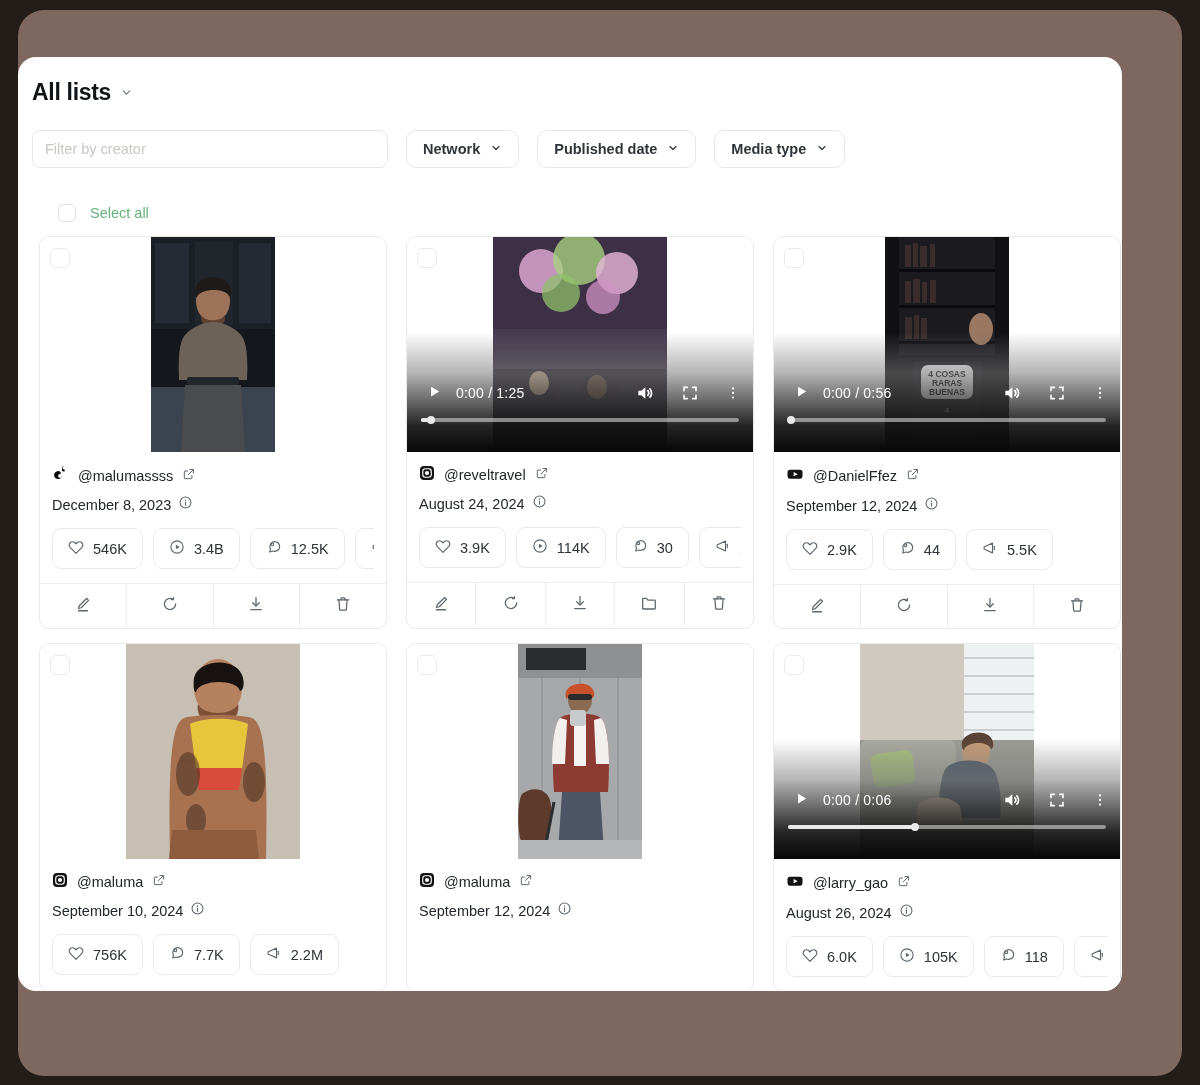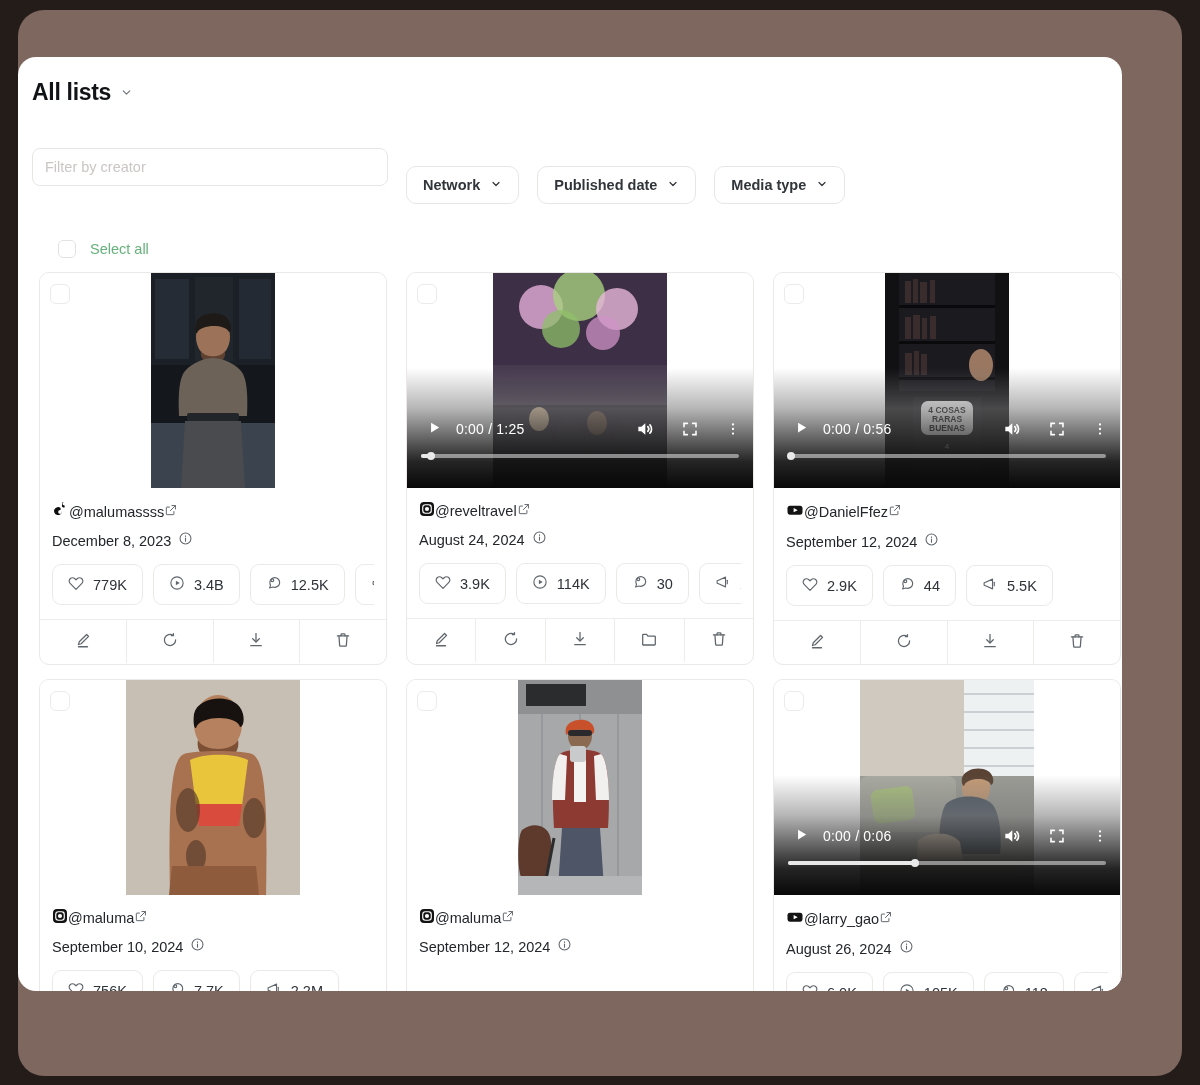--- a/index.html
+++ b/index.html
@@ -42,21 +42,21 @@
   .search-box input {
     border: 0; outline: 0; width: 100%; height: 100%;
     font-family: "Liberation Sans", sans-serif;
     font-size: 14.5px; color: #343a40; background: transparent;
   }
   .search-box input::placeholder { color: #c9c6c4; }
 
   .dropdown {
     height: 38px; border: 1px solid #e8e6e5; border-radius: 10px;
     background: #fff; display: inline-flex; align-items: center; gap: 10px;
-    padding: 12px 16px; cursor: pointer; margin-top: 36px;
+    padding: 12px 16px; cursor: pointer;
   }
   .dropdown span { font-size: 14.5px; color: #30353a; font-weight: 600; }
 
   .selectall-row { display: flex; align-items: center; gap: 14px; margin-top: 36px; margin-left: 26px; }
   .chk {
     width: 18px; height: 18px; border: 1.5px solid #e4e2e1; border-radius: 5px;
     background: #fff; flex: 0 0 auto; cursor: pointer;
   }
   .selectall-lbl { color: #67b17c; font-size: 14.5px; }
 
@@ -103,21 +103,21 @@
   .vicon { margin-left: 26px; display: flex; align-items: center; cursor: pointer; }
   .vbar {
     position: absolute; left: 14px; right: 14px; bottom: 30px; height: 4px;
     border-radius: 2px; background: rgba(230,230,230,.55); z-index: 7;
   }
   .vbar i { display: block; height: 100%; border-radius: 2px; background: #e9e9e9; }
   .vknob { position:absolute; top:-2px; width:8px; height:8px; border-radius:50%; background:#e9e9e9; }
 
   
   .body { padding: 13px 12px 0 12px; }
-  .user { display: flex; align-items: center; }
+  .user { display: flex; align-items: center; gap: 9px; }
   .handle { font-size: 14.5px; color: #23272b; }
   .date-row { display: flex; align-items: center; gap: 7px; margin-top: 9px; }
   .date { font-size: 14.5px; color: #23272b; }
 
   .stats {
     display: flex; gap: 10px; margin-top: 14px; padding-bottom: 13px;
     overflow: hidden; height: 55px;
   }
   .pill {
     border: 1px solid #ebe9e8; border-radius: 9px; height: 41px;
@@ -220,21 +220,21 @@
                   <circle cx="12" cy="12" r="8.7"></circle>
                   <path d="M12 11.2v5"></path>
                   <circle cx="12" cy="8.1" r=".95" fill="#22262a" stroke="none"></circle>
                 </svg></span>
             </div>
             <div class="stats">
               <div class="pill">
                 <span><svg xmlns="http://www.w3.org/2000/svg" width="16" height="16" viewBox="0 0 24 24" fill="none" stroke="#5f666c" stroke-width="1.7" stroke-linecap="round" stroke-linejoin="round">
                     <path d="M20.8 5.6a5 5 0 00-7.1 0L12 7.3l-1.7-1.7a5 5 0 10-7.1 7.1l8.8 8.8 8.8-8.8a5 5 0 000-7.1z"></path>
                   </svg></span>
-                <span>779K</span>
+                <span>546K</span>
               </div>
               <div class="pill">
                 <span><svg xmlns="http://www.w3.org/2000/svg" width="16" height="16" viewBox="0 0 24 24" fill="none" stroke="#5f666c" stroke-width="1.7" stroke-linecap="round" stroke-linejoin="round">
                     <circle cx="12" cy="12" r="9.2"></circle>
                     <polygon points="10.3 8.6 16 12 10.3 15.4" fill="#5f666c" stroke="none"></polygon>
                   </svg></span>
                 <span>3.4B</span>
               </div>
               <div class="pill">
                 <span><svg xmlns="http://www.w3.org/2000/svg" width="16" height="16" viewBox="0 0 24 24" fill="none" stroke="#5f666c" stroke-width="1.7" stroke-linecap="round" stroke-linejoin="round">

